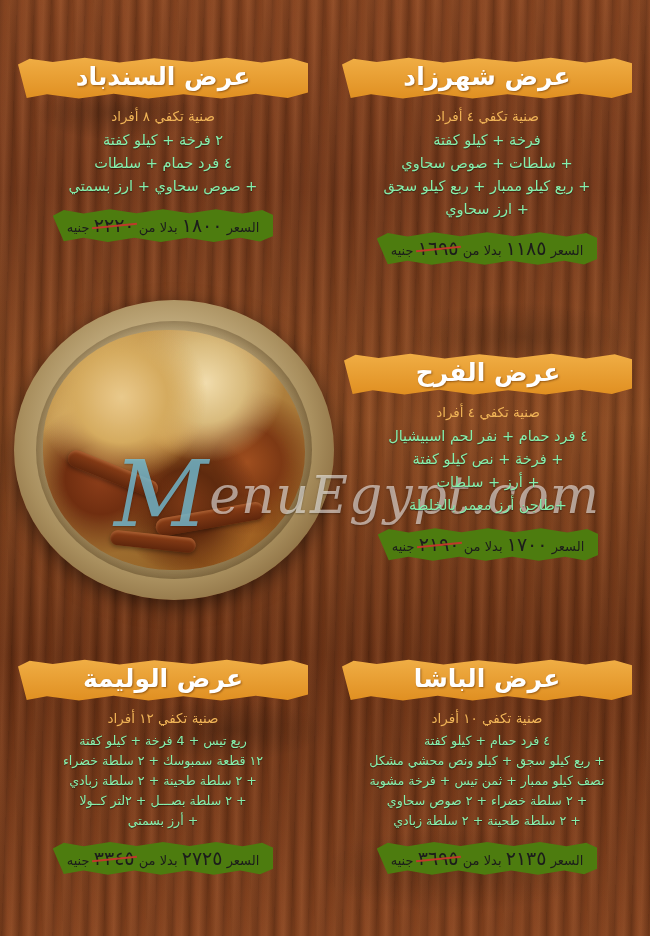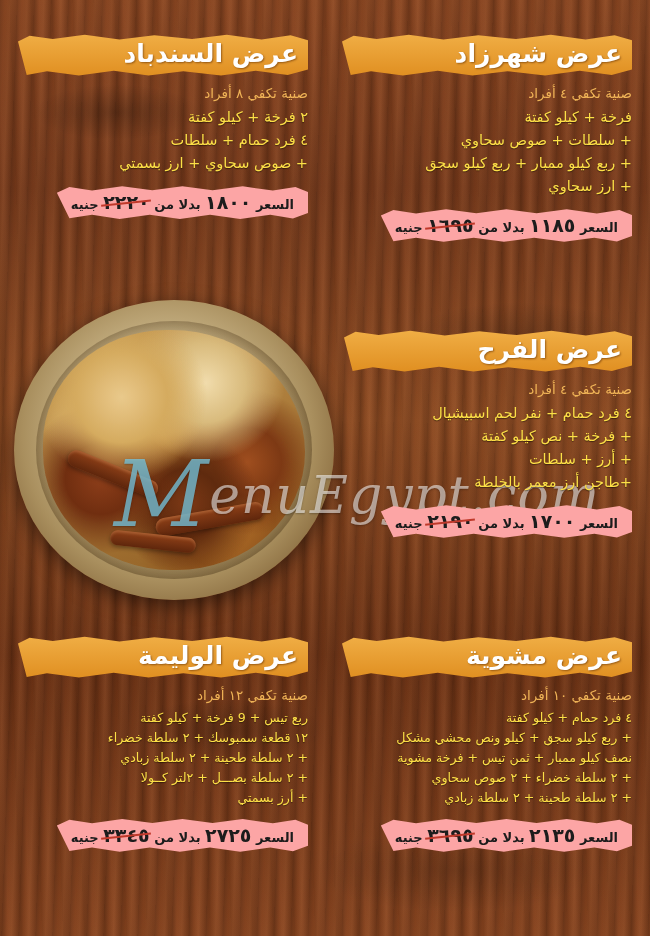--- a/index.html
+++ b/index.html
@@ -28,21 +28,23 @@
       radial-gradient(ellipse 160px 50px at 80% 36%, rgba(0,0,0,.18), transparent 70%),
       radial-gradient(ellipse 140px 45px at 35% 78%, rgba(0,0,0,.20), transparent 70%),
       radial-gradient(ellipse 200px 60px at 70% 93%, rgba(0,0,0,.15), transparent 70%);
   }
   .page { position: absolute; inset: 0; }
 
   
   .offer {
     position: absolute;
     direction: rtl;
+    text-align: center;
     color: #fff;
+    margin-top: 23px;
   }
   .banner {
     position: relative;
     background: #e9a23b;
     background: linear-gradient(180deg,#f0ae45 0%, #e08f21 100%);
     padding: 7px 10px 9px 10px;
     color: #fff;
     font-weight: bold;
     font-size: 25px;
     letter-spacing: 0px;
@@ -56,33 +58,33 @@
     font-size: 13.5px;
     margin-top: 9px;
     margin-bottom: 5px;
     font-weight: normal;
     letter-spacing: .2px;
   }
   .items {
     list-style: none;
     font-size: 14.5px;
     line-height: 1.58;
-    color: #fde047;
+    color: #86efac;
     font-weight: normal;
     text-shadow: 0 1px 1px rgba(0,0,0,.45);
   }
   .items li { white-space: nowrap; }
 
   
   .price-tag {
     position: relative;
     margin: 10px auto 0 auto;
-    background: #fca5a5;
+    background: #4d7c0f;
     color: #1c1c1c;
-    font-weight: bold;
+    font-weight: normal;
     padding: 6px 14px 7px 14px;
     font-size: 13px;
     display: inline-block;
     clip-path: polygon(0% 22%, 5% 6%, 14% 16%, 26% 4%, 38% 15%, 50% 4%, 62% 15%, 74% 4%, 86% 16%, 95% 6%, 100% 20%,
                        100% 80%, 94% 96%, 85% 85%, 73% 97%, 61% 85%, 49% 97%, 37% 85%, 25% 97%, 14% 85%, 5% 95%);
     white-space: nowrap;
   }
   .price-tag .big { font-size: 19px; letter-spacing: .5px; }
   .price-tag .strike { position: relative; }
   .price-tag .strike:after{
@@ -231,21 +233,21 @@
       <span>السعر</span>
       <span class="big">١٧٠٠</span>
       <span>بدلا من</span>
       <span class="big strike">٢١٩٠</span>
       <span>جنيه</span>
     </div>
   </div>
 
   <div class="offer" id="offer-basha">
     <div class="banner">
-      <span class="banner-title">عرض مشوية</span>
+      <span class="banner-title">عرض الباشا</span>
     </div>
     <div class="serves">صنية تكفي ١٠ أفراد</div>
     <ul class="items" style="font-size:12.6px;">
       <li>٤ فرد حمام + كيلو كفتة</li>
       <li>+ ربع كيلو سجق + كيلو ونص محشي مشكل</li>
       <li>نصف كيلو ممبار + ثمن تيس + فرخة مشوية</li>
       <li>+ ٢ سلطة خضراء + ٢ صوص سحاوي</li>
       <li>+ ٢ سلطة طحينة + ٢ سلطة زبادي</li>
     </ul>
     <div class="price-tag">
@@ -256,21 +258,21 @@
       <span>جنيه</span>
     </div>
   </div>
 
   <div class="offer" id="offer-walima">
     <div class="banner">
       <span class="banner-title">عرض الوليمة</span>
     </div>
     <div class="serves">صنية تكفي ١٢ أفراد</div>
     <ul class="items" style="font-size:12.6px;">
-      <li>ربع تيس + 9 فرخة + كيلو كفتة</li>
+      <li>ربع تيس + 4 فرخة + كيلو كفتة</li>
       <li>١٢ قطعة سمبوسك + ٢ سلطة خضراء</li>
       <li>+ ٢ سلطة طحينة + ٢ سلطة زبادي</li>
       <li>+ ٢ سلطة بصـــل + ٢لتر كــولا</li>
       <li>+ أرز بسمتي</li>
     </ul>
     <div class="price-tag">
       <span>السعر</span>
       <span class="big">٢٧٢٥</span>
       <span>بدلا من</span>
       <span class="big strike">٣٣٤٥</span>

